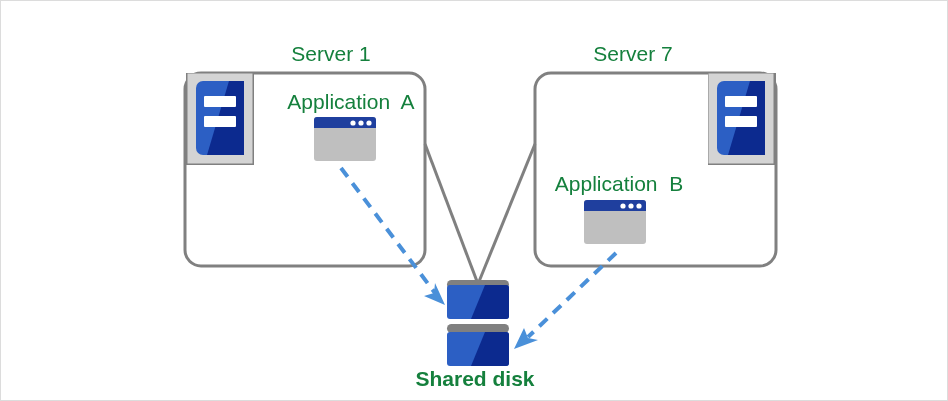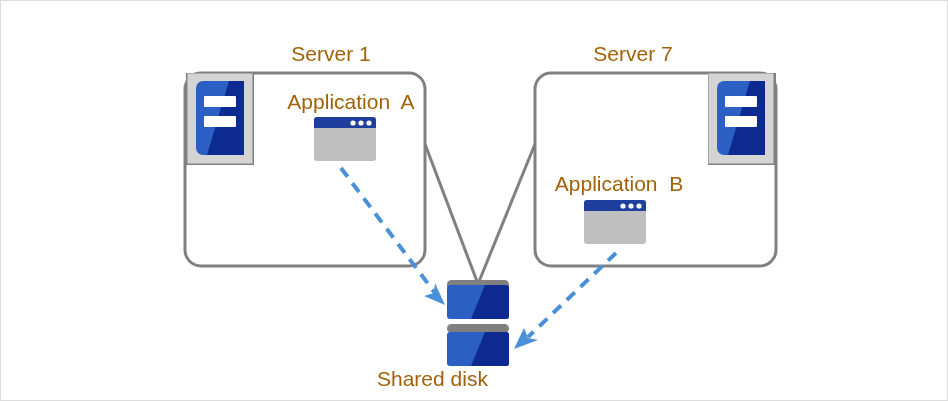--- a/index.html
+++ b/index.html
@@ -22,31 +22,31 @@
   }
   #diagram-svg {
     position: absolute;
     left: 0;
     top: 0;
     width: 948px;
     height: 401px;
   }
   .dlabel {
     position: absolute;
-    color: #a16207;
+    color: #15803d;
     white-space: pre;
     font-family: "Liberation Sans", sans-serif;
     line-height: 1;
     user-select: none;
   }
   #server1-title { left: 232px; top: 42px; width: 196px; text-align: center; font-size: 21px; }
   #server2-title { left: 534px; top: 42px; width: 196px; text-align: center; font-size: 21px; }
   #app-a-label   { left: 252px; top: 90px; width: 196px; text-align: center; font-size: 21px; }
   #app-b-label   { left: 520px; top: 172px; width: 196px; text-align: center; font-size: 21px; }
-  #disk-label    { left: 376px; top: 367px; width: 196px; font-size: 21px; }
+  #disk-label    { left: 376px; top: 367px; width: 196px; text-align: center; font-size: 21px; font-weight: bold; }
 </style>
 </head>
 <body>
 
 <div id="canvas">
 
   <svg id="diagram-svg" viewBox="0 0 948 401">
     <defs>
       <clipPath id="clip-s1-icon">
         <rect x="185" y="72" width="68" height="92"></rect>

